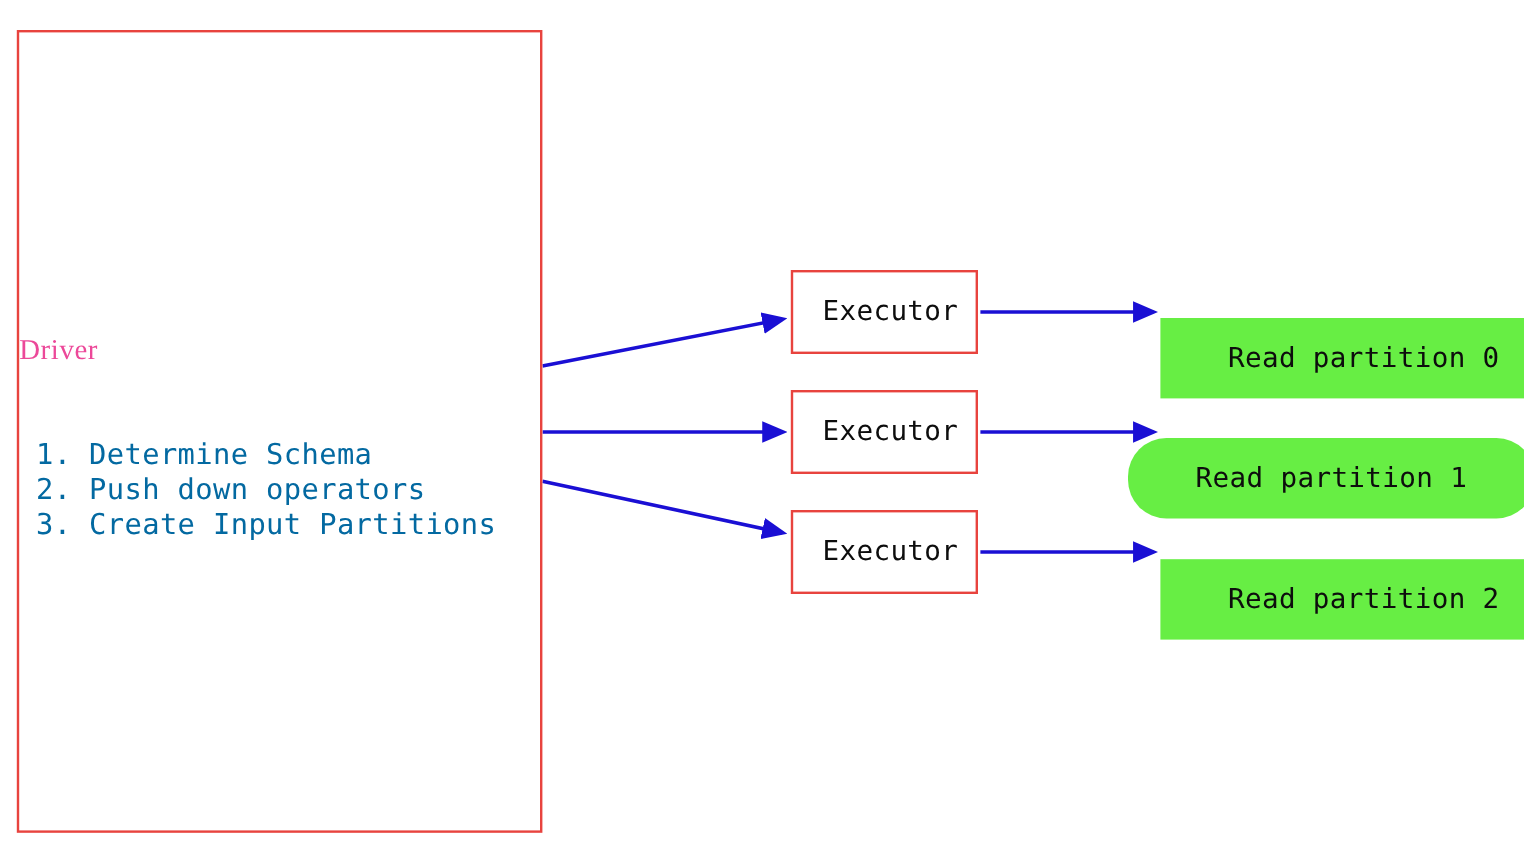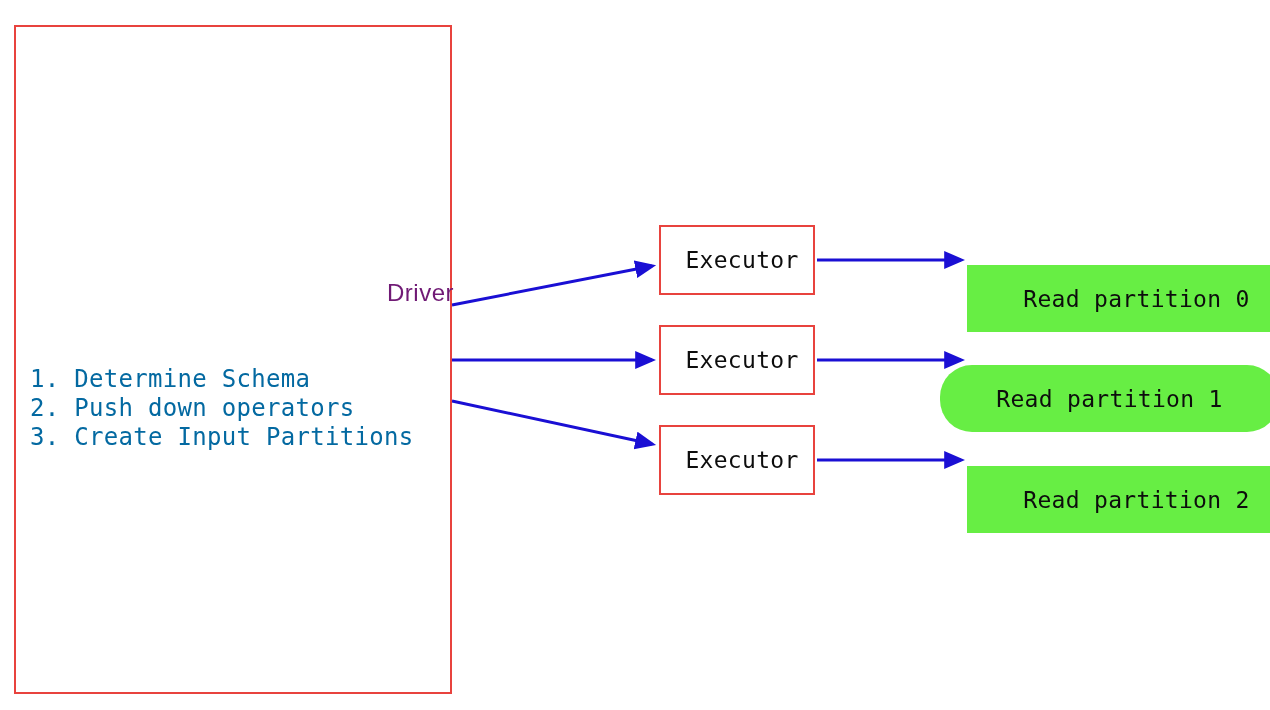--- a/index.html
+++ b/index.html
@@ -37,24 +37,24 @@
     height: 669px;
     border: 2px solid #e8433e;
     background: #ffffff;
     display: block;
   }
   .driver-title {
     position: absolute;
     left: 0;
     top: 252px;
     width: 438px;
-    text-align: right;
-    font-family: Liberation Sans, sans-serif;
+    text-align: left;
+    font-family: Liberation Serif, serif;
     font-size: 24px;
-    color: #701a75;
+    color: #ec4899;
     letter-spacing: 0.5px;
   }
   .driver-steps {
     position: absolute;
     left: 14px;
     top: 338px;
     font-family: "DejaVu Sans Mono", "Liberation Mono", monospace;
     font-size: 24px;
     line-height: 29px;
     color: #0369a1;

